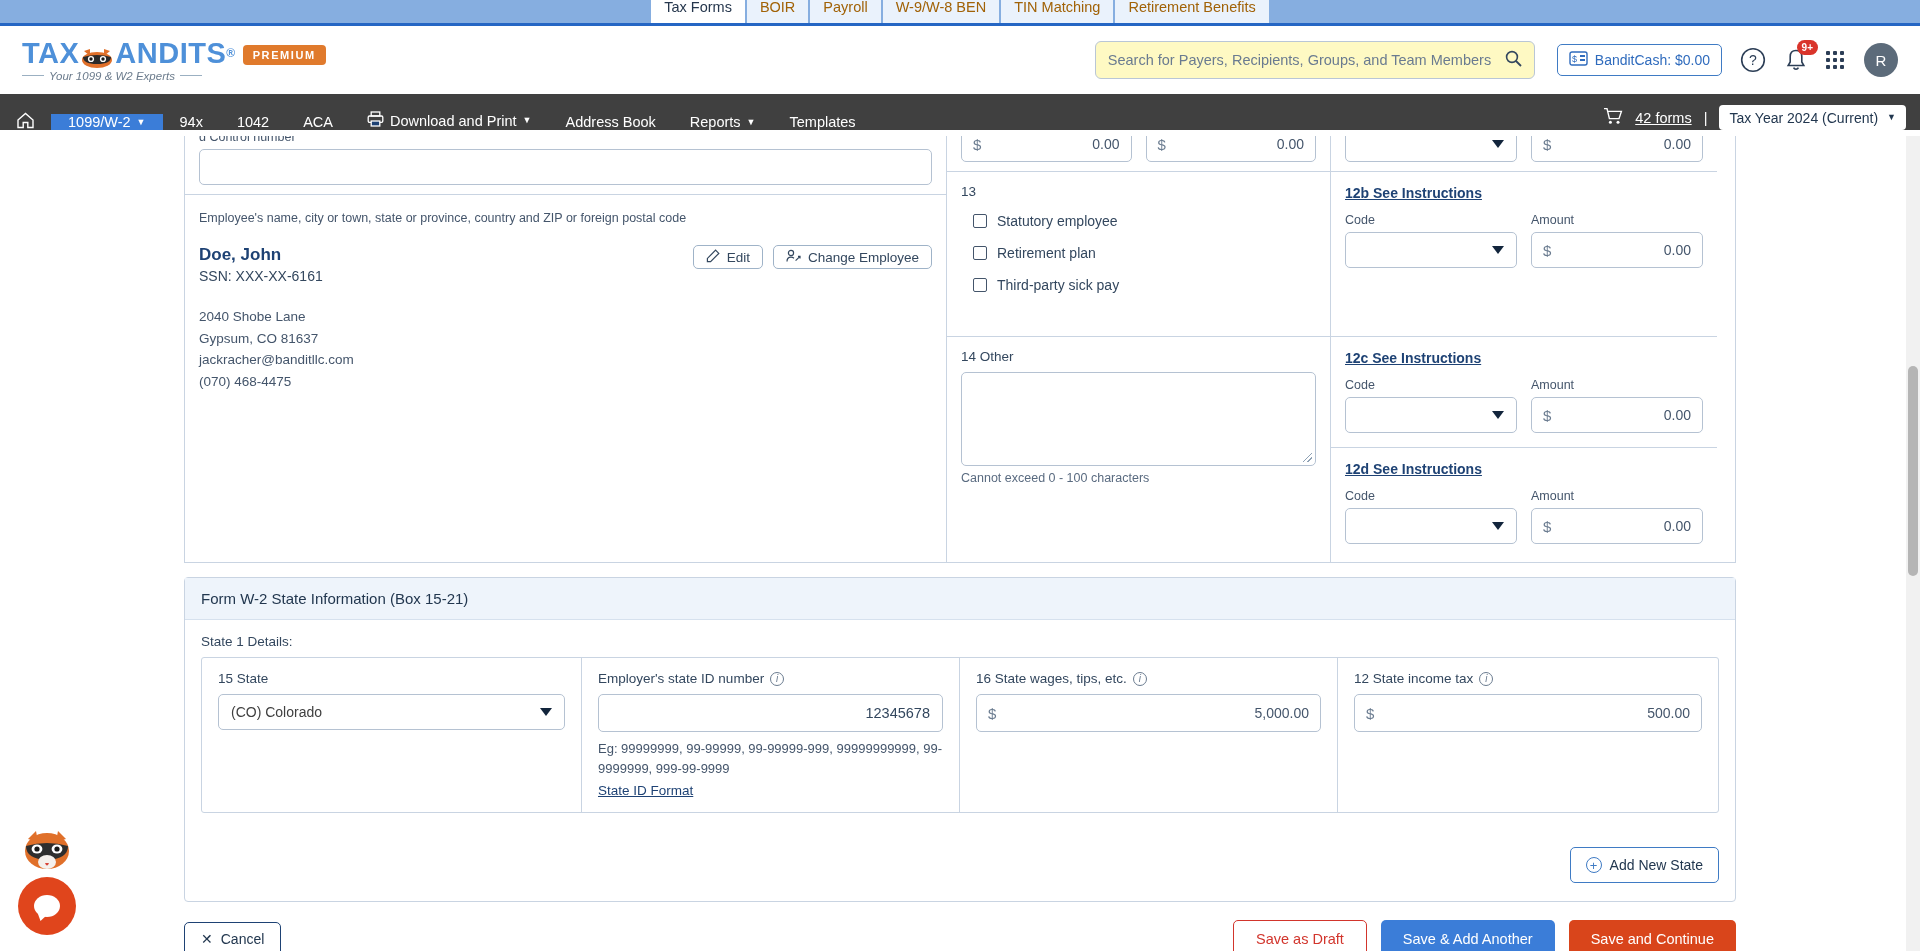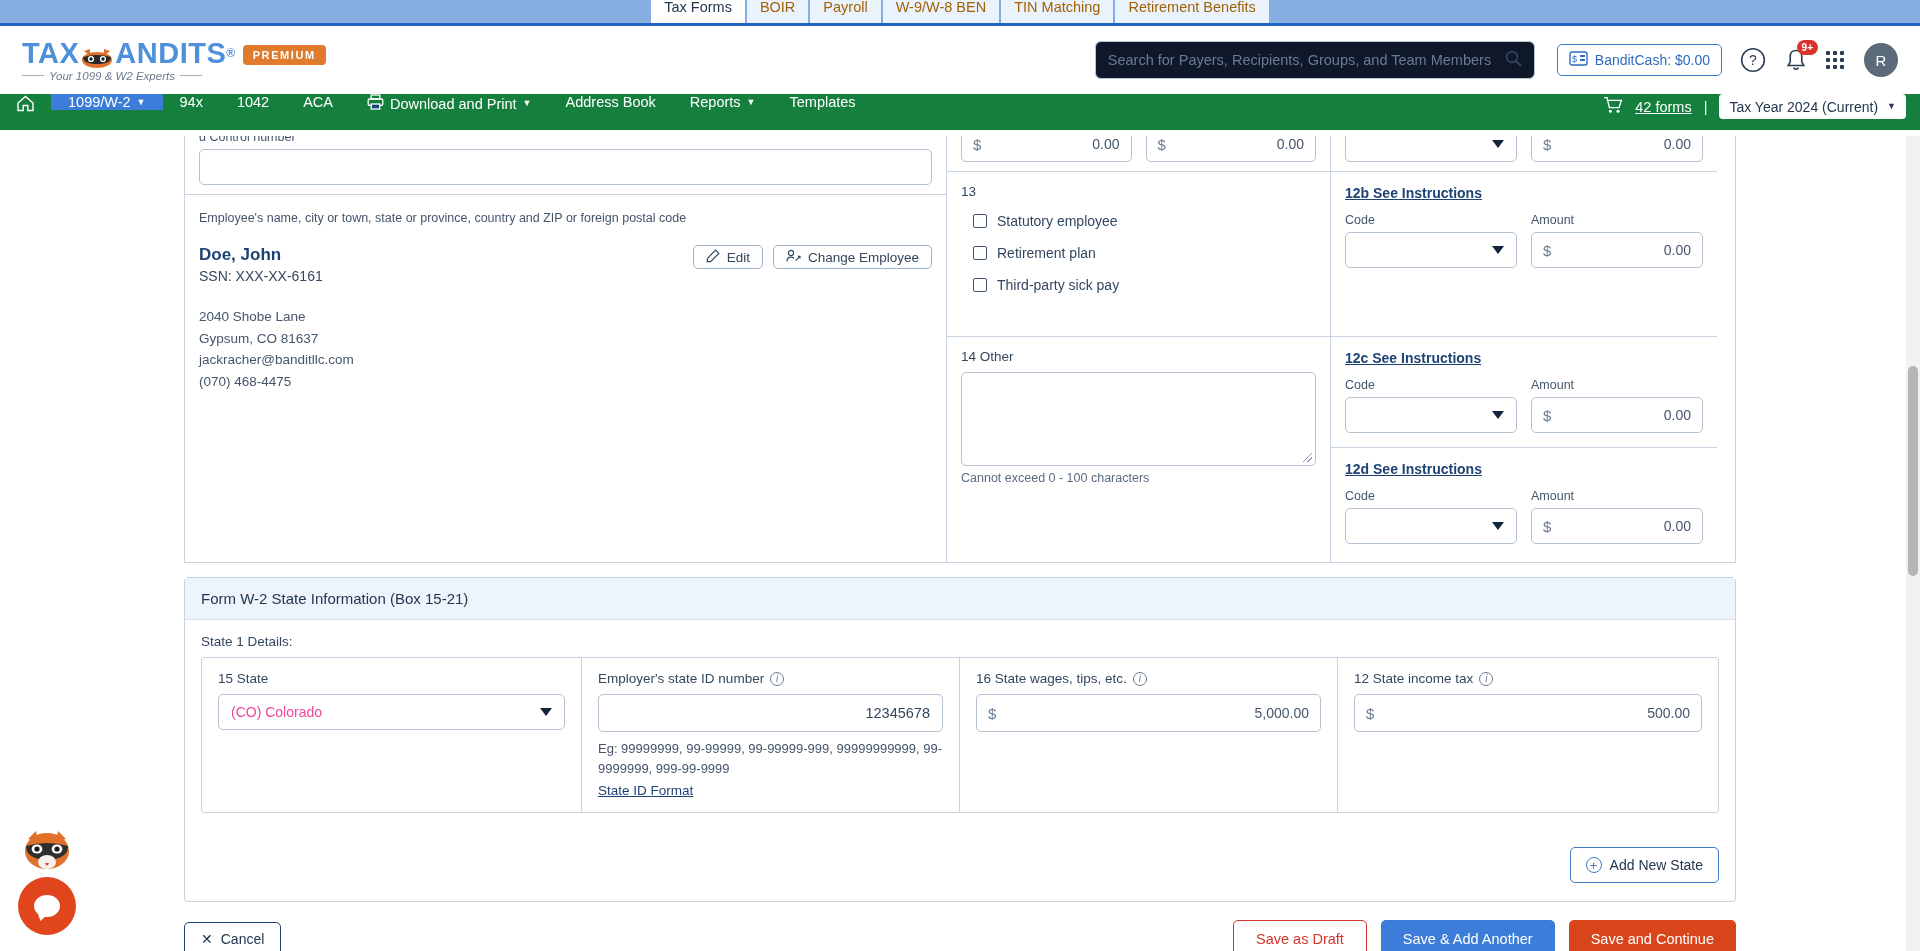--- a/index.html
+++ b/index.html
@@ -69,21 +69,21 @@
     background: #e07a2c; color: #fff; font-size: 11px; font-weight: bold;
     letter-spacing: 1.6px; padding: 4px 10px; border-radius: 4px;
     margin-top: 6px;
   }
 
   .search-box {
     margin-left: auto;
     width: 440px; height: 38px;
     border: 1px solid #b9c6d6; border-radius: 6px;
     display: flex; align-items: center; padding: 0 12px;
-    background: #0f172a;
+    background: #fef9c3;
   }
   .search-box input {
     flex: 1; border: none; outline: none;
     font-size: 14.5px; color: #5a6b80;
     font-family: "Liberation Sans", sans-serif;
     background: transparent;
   }
   .search-box input::placeholder { color: #6a7b90; }
 
   .banditcash {
@@ -108,22 +108,22 @@
   .grid-icon i { width: 4px; height: 4px; background: #2c3e56; border-radius: 1px; display: block; }
   .avatar {
     margin-left: 20px; width: 34px; height: 34px; border-radius: 50%;
     background: #5c6b7a; color: #fff; font-size: 15px;
     display: flex; align-items: center; justify-content: center;
     cursor: pointer;
   }
 
   
   .navbar {
-    height: 36px; background: #15803d;
-    display: flex; align-items: flex-start;
+    height: 36px; background: #404040;
+    display: flex; align-items: flex-end;
     color: #ffffff; font-size: 14.5px;
   }
   .navbar .nav-item {
     display: flex; align-items: center; gap: 6px;
     padding: 0 17px; cursor: pointer; white-space: nowrap;
   }
   .navbar .nav-item.home { padding: 0 16px; }
   .navbar .nav-item.active { background: #3b7dd8; }
   .caret { font-size: 9px; line-height: 1; }
   .nav-right {
@@ -172,21 +172,21 @@
   }
   .money .dollar { color: #6b7c90; font-size: 15px; }
   .money .val { color: #44556b; }
   .ddl {
     height: 36px; border: 1px solid #b5c2d2; border-radius: 5px;
     display: flex; align-items: center; justify-content: flex-end;
     padding: 0 12px; background: #fff; cursor: pointer;
   }
   .ddl .tri { border-left: 6px solid transparent; border-right: 6px solid transparent;
               border-top: 8px solid #12253c; }
-  .ddl .ddl-val { margin-right: auto; font-size: 14px; color: #ec4899; }
+  .ddl .ddl-val { margin-right: auto; font-size: 14px; color: #404040; }
 
   .emp-name { font-size: 17px; font-weight: bold; color: #1e4274; }
   .emp-ssn  { font-size: 14px; color: #33475e; margin-top: 3px; }
   .emp-line { font-size: 13.5px; color: #44556b; line-height: 1.6; }
   .btn-outline {
     border: 1px solid #9fb3c8; border-radius: 5px; background: #fff;
     height: 24px; padding: 0 12px; display: inline-flex; align-items: center;
     gap: 7px; font-size: 13.5px; color: #33475e; cursor: pointer;
     font-family: "Liberation Sans", sans-serif;
   }

